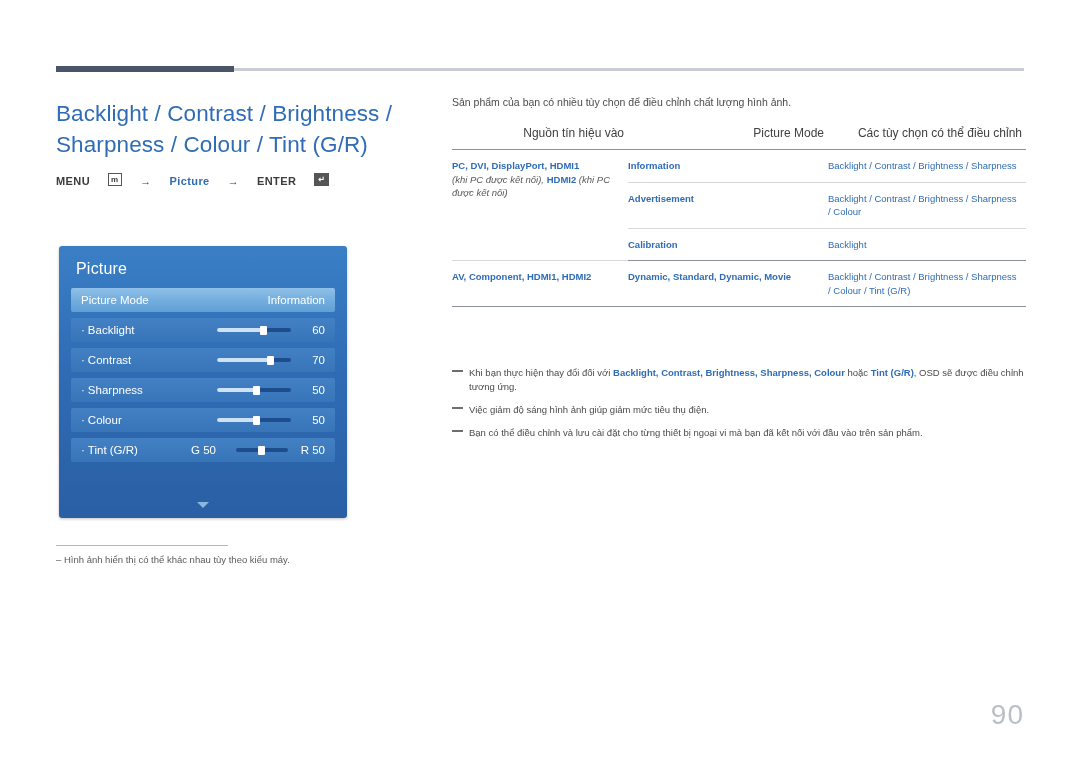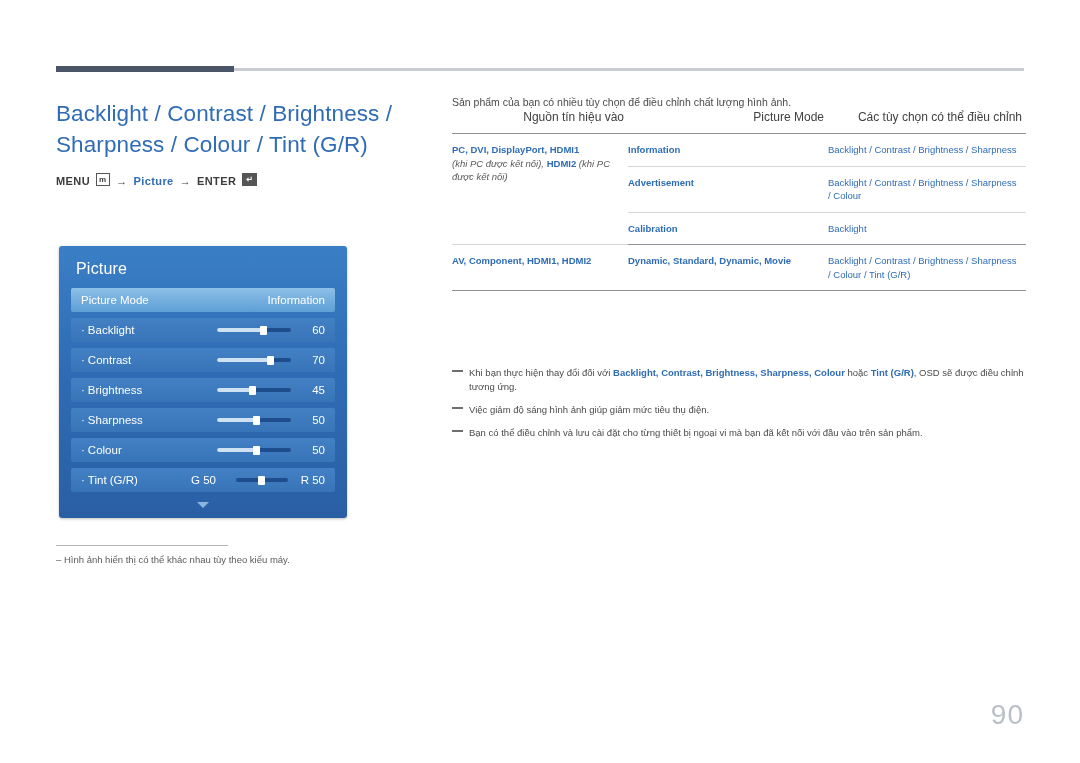--- a/index.html
+++ b/index.html
@@ -48,21 +48,21 @@
     font-weight: normal;
     letter-spacing: 0.1px;
   }
   .menu-path {
     margin-top: 14px;
     font-size: 11px;
     color: #3c3c3c;
     letter-spacing: 0.4px;
     display: flex;
     align-items: center;
-    gap: 6px;
+    gap: 18px;
     font-weight: bold;
   }
   .menu-path .plain { color: #3c3c3c; }
   .menu-path .blue { color: #2f6cb5; }
   .menu-path .arrow { font-weight: normal; font-size: 11px; color: #3c3c3c; }
   .glyph-box {
     display: inline-block;
     border: 1px solid #555;
     font-size: 8px;
     line-height: 9px;
@@ -213,21 +213,21 @@
   
   .right-col {
     position: absolute;
     left: 452px;
     top: 96px;
     width: 574px;
   }
   .intro {
     font-size: 10.5px;
     color: #4a4a4a;
-    margin-bottom: 2px;
+    margin-bottom: 18px;
   }
 
   table.spec {
     border-collapse: collapse;
     width: 574px;
     table-layout: fixed;
   }
   table.spec th {
     text-align: right;
     font-size: 12px;
@@ -326,28 +326,20 @@
 
     <div class="osd-row plain">
       <span class="osd-label"><span class="dot">·</span><span>Contrast</span></span>
       <span class="slider">
         <span class="fill" style="width:72%"></span>
         <span class="knob" style="left:68%"></span>
       </span>
       <span class="osd-value-right">70</span>
     </div>
 
-    <div class="osd-row plain">
-      <span class="osd-label"><span class="dot">·</span><span>Brightness</span></span>
-      <span class="slider">
-        <span class="fill" style="width:47%"></span>
-        <span class="knob" style="left:43%"></span>
-      </span>
-      <span class="osd-value-right">45</span>
-    </div>
 
     <div class="osd-row plain">
       <span class="osd-label"><span class="dot">·</span><span>Sharpness</span></span>
       <span class="slider">
         <span class="fill" style="width:52%"></span>
         <span class="knob" style="left:48%"></span>
       </span>
       <span class="osd-value-right">50</span>
     </div>
 

